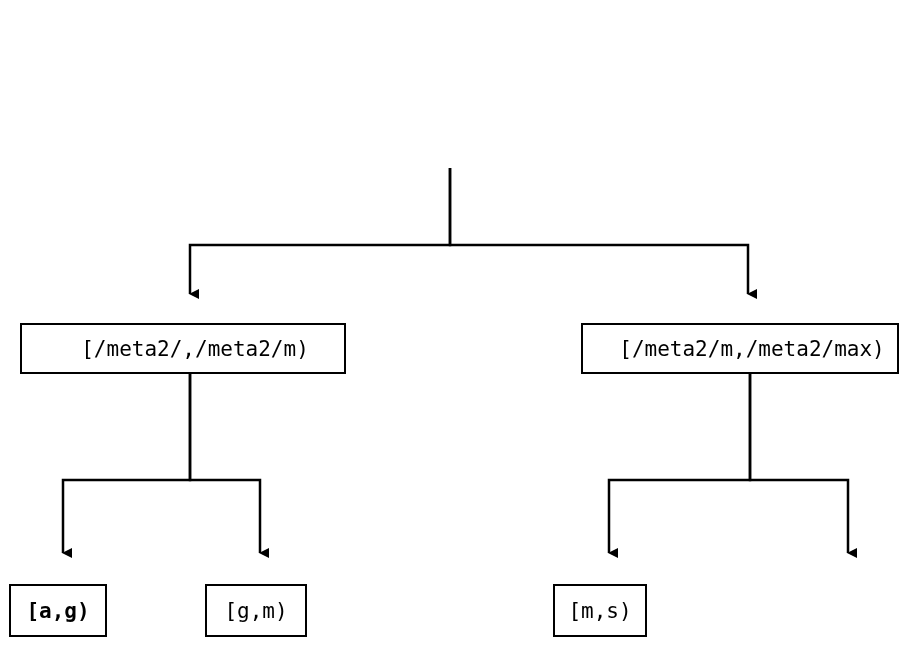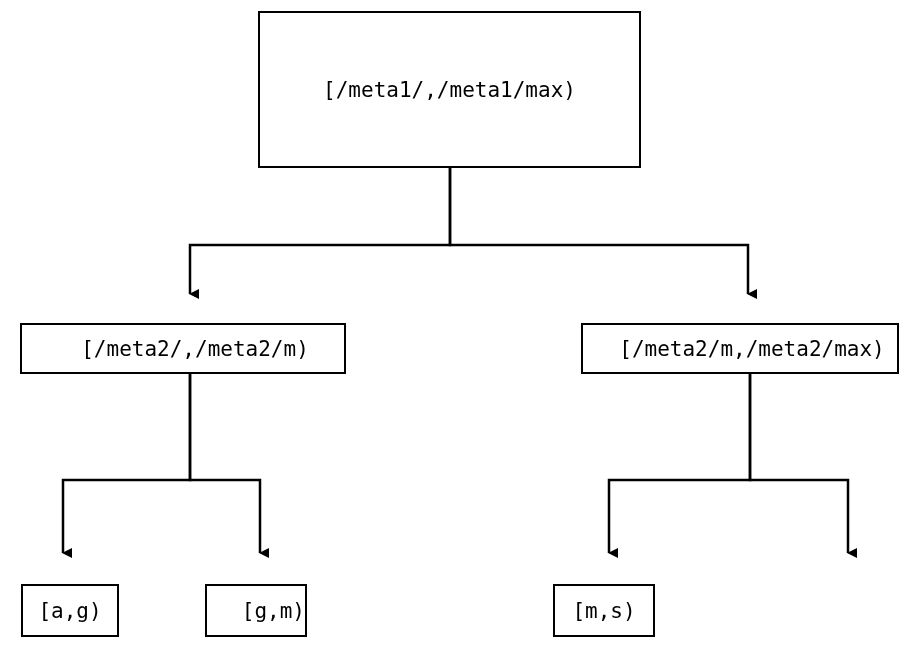--- a/index.html
+++ b/index.html
@@ -70,23 +70,23 @@
     margin-left: 24px;
   }
   
   .leaf-node {
     top: 584px;
     height: 53px;
   }
   .leaf-node .node-label {
     font-size: 21px;
   }
-  #node-leaf-ag   { left: 21px;   width: 98px;  }
-  #node-leaf-gm   { left: 205px; width: 102px; justify-content: flex-end; }
-  #node-leaf-ms   { left: 553px; width: 102px; }
+  #node-leaf-ag   { left: 9px;   width: 98px; font-weight: bold;  }
+  #node-leaf-gm   { left: 205px; width: 102px; }
+  #node-leaf-ms   { left: 553px; width: 94px; }
   #node-leaf-smax { left: 778px; width: 120px; }
 </style>
 </head>
 <body>
 
 <div id="diagram-canvas">
 
   <svg class="edge-layer" viewBox="0 0 912 652" width="912" height="652">
     <defs>
       <marker id="arrowhead-down" markerWidth="12" markerHeight="12" refX="5" refY="9" orient="auto" markerUnits="userSpaceOnUse">
@@ -109,23 +109,20 @@
     </g>
 
     <g>
       <path d="M 750 374 L 750 480 L 609 480 L 609 553" fill="none" stroke="#000000" stroke-width="2.5" marker-end="url(#arrowhead-down)"></path>
     </g>
     <g>
       <path d="M 750 374 L 750 480 L 848 480 L 848 553" fill="none" stroke="#000000" stroke-width="2.5" marker-end="url(#arrowhead-down)"></path>
     </g>
   </svg>
 
-  <div class="node-box" id="node-root">
-    <span class="node-label">[/meta1/,/meta1/max)</span>
-  </div>
 
   <div class="node-box level-two" id="node-meta2-low">
     <span class="node-label">[/meta2/,/meta2/m)</span>
   </div>
 
   <div class="node-box level-two" id="node-meta2-high">
     <span class="node-label">[/meta2/m,/meta2/max)</span>
   </div>
 
   <div class="node-box leaf-node" id="node-leaf-ag">

